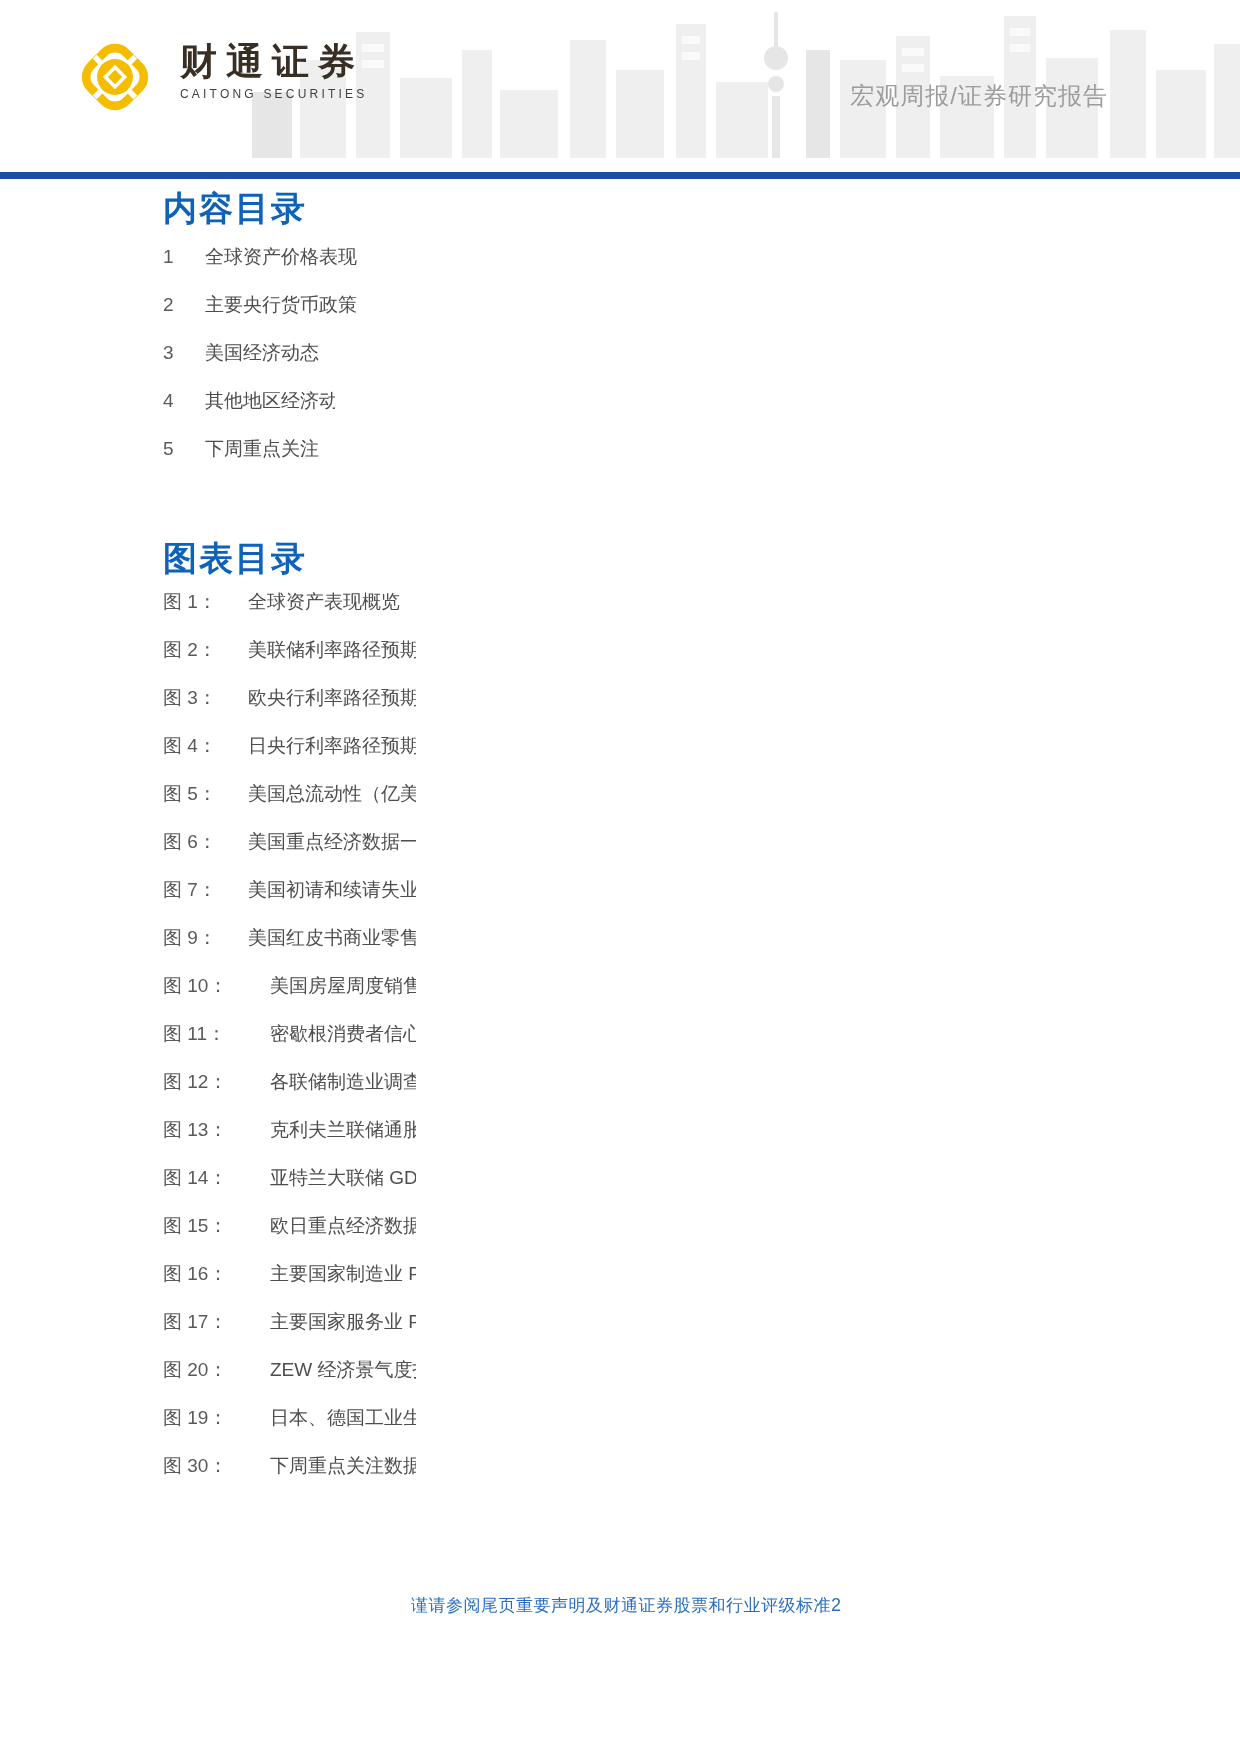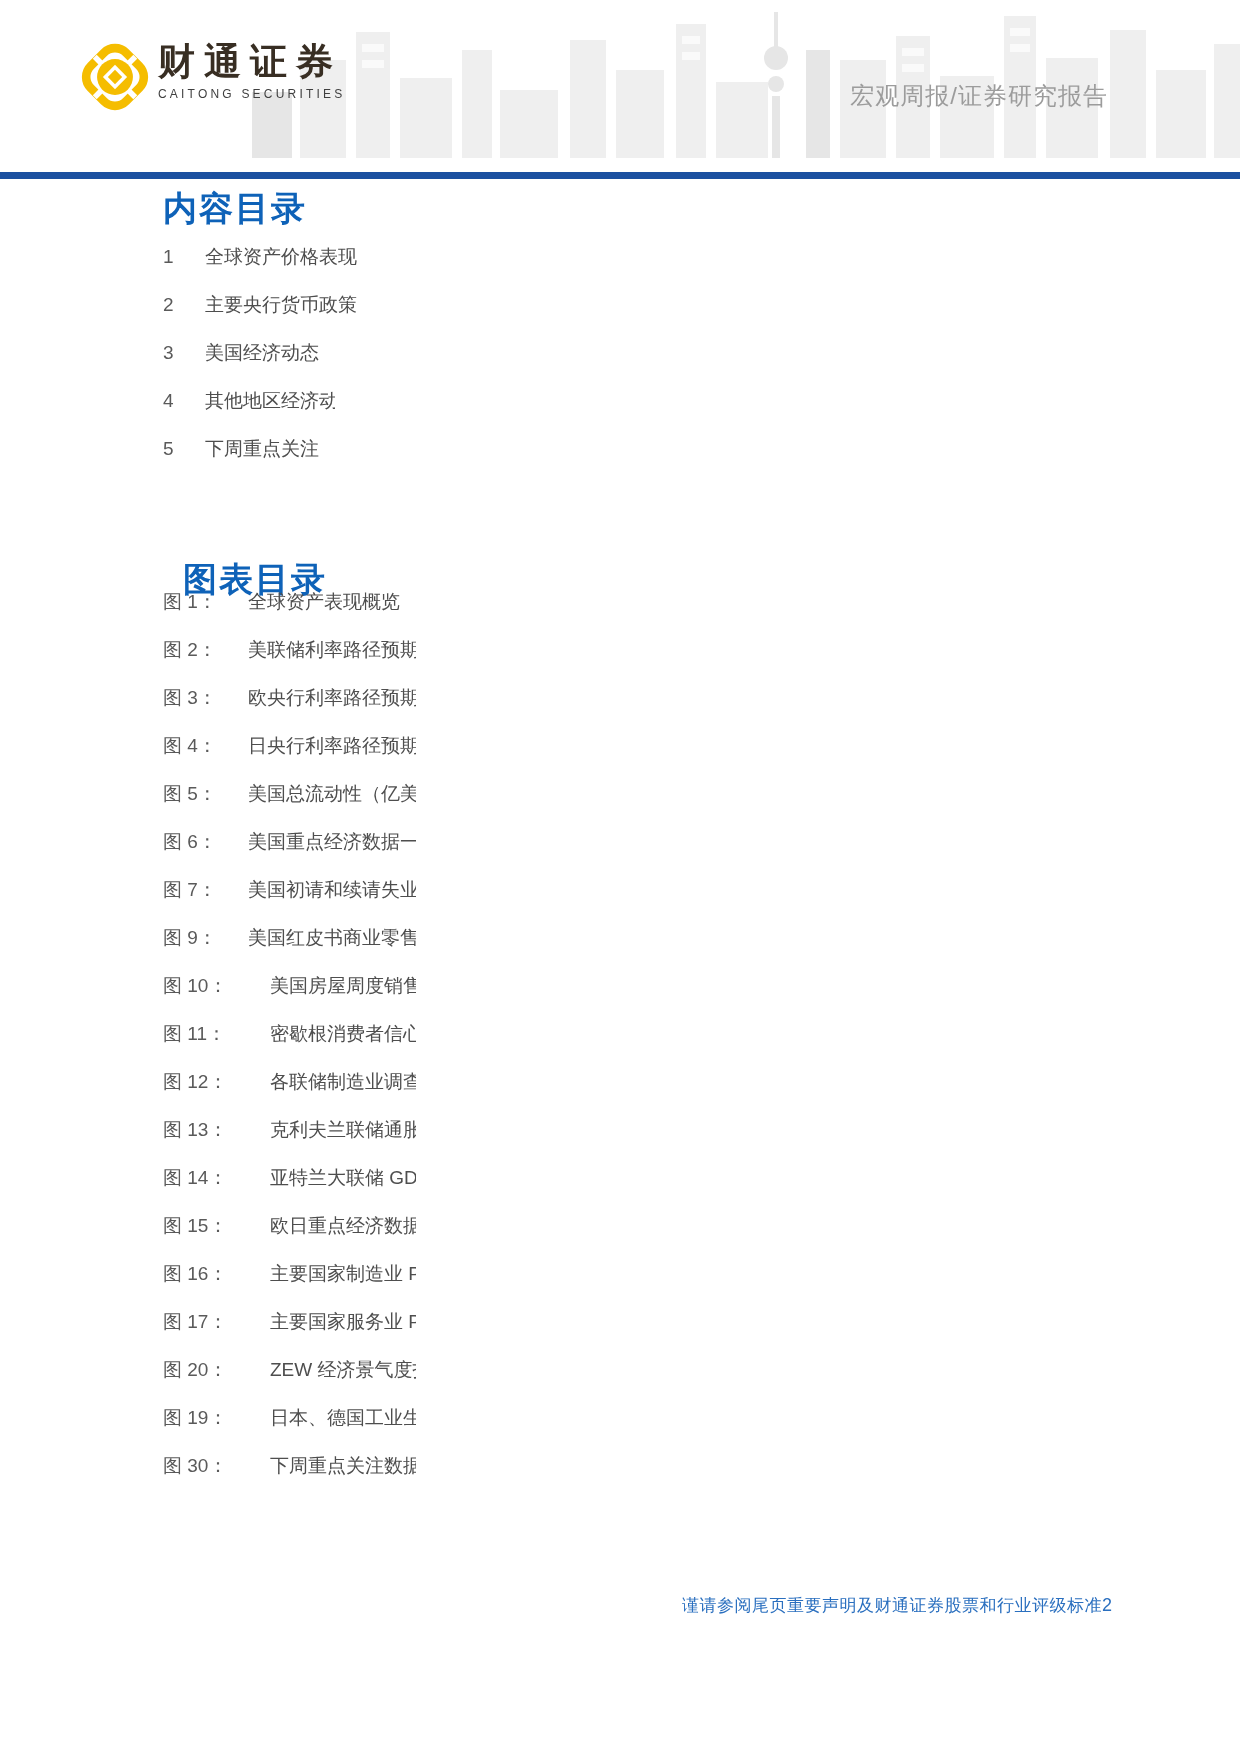--- a/index.html
+++ b/index.html
@@ -8,44 +8,44 @@
     width:1240px;height:1754px;
     background:#ffffff;
     overflow:hidden;
     font-family:"Liberation Sans","DejaVu Sans",sans-serif;
   }
   
   .skyline{position:absolute;top:0;left:0;width:1240px;height:158px;}
   .header-rule{position:absolute;top:172px;left:0;width:1240px;height:7px;background:#1B50A0;}
   .logo{position:absolute;top:38px;left:76px;display:flex;align-items:flex-start;}
   .logo-icon{width:78px;height:78px;flex:none;}
-  .logo-text{margin-left:4px;padding-top:2px;}
+  .logo-text{margin-left:26px;padding-top:2px;}
   .logo-cn{font-size:37px;font-weight:700;color:#382E23;letter-spacing:9px;line-height:44px;}
   .logo-en{font-size:12px;color:#3F3F3F;letter-spacing:3.2px;margin-top:3px;}
   .header-right{position:absolute;top:80px;right:132px;font-size:24px;color:#9C9C9C;letter-spacing:1px;}
   
   .sec-heading{position:absolute;left:163px;font-size:34px;font-weight:700;color:#0E62B8;letter-spacing:2px;}
   #toc-heading{top:186px;}
-  #fig-heading{top:557px;margin-left:20px;}
+  #fig-heading{top:536px;}
   
   .list{position:absolute;left:163px;right:130px;}
   #toc-list{top:244px;}
   #fig-list{top:589px;}
   .row{display:flex;align-items:baseline;height:48px;font-size:19px;color:#4E4E4E;font-weight:500;}
   .row .num{flex:none;min-width:42px;color:#5A5A5A;}
   .row .flabel{flex:none;min-width:85px;color:#5A5A5A;}
   .row .flabel.wide{min-width:107px;}
   .row .title{flex:none;white-space:nowrap;}
   .row .leader{
     flex:1;height:3px;margin:0 7px 0 9px;
     background-image:repeating-linear-gradient(to right,#5B5B5B 0 2.6px,transparent 2.6px 7.3px);
   }
   .row .page{flex:none;min-width:14px;text-align:right;color:#5A5A5A;}
   
-  .footer{position:absolute;top:1594px;left:140px;right:128px;display:flex;align-items:baseline;justify-content:flex-end;}
+  .footer{position:absolute;top:1594px;left:140px;right:128px;display:flex;align-items:baseline;justify-content:center;}
   .footer-text{font-size:17px;color:#2A6FBF;letter-spacing:0.5px;}
   .footer-page{font-size:18px;color:#2A6FBF;}
 </style>
 </head>
 <body>
 
 <div class="page">
 
   <svg class="skyline" viewBox="0 0 1240 158" aria-hidden="true">
     <g fill="#EFEFEF">

